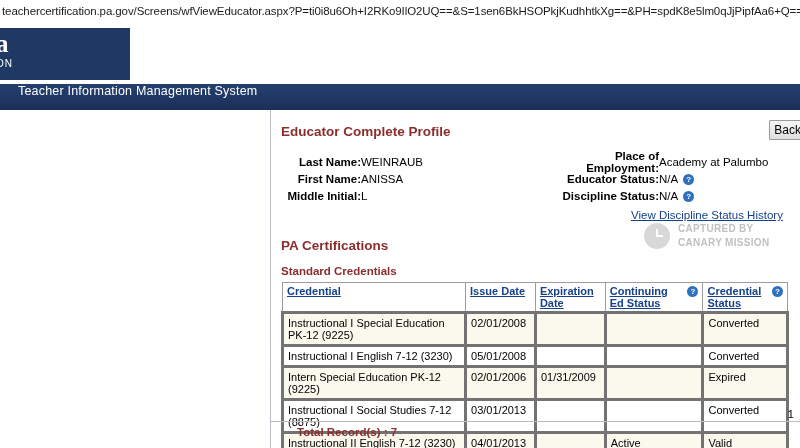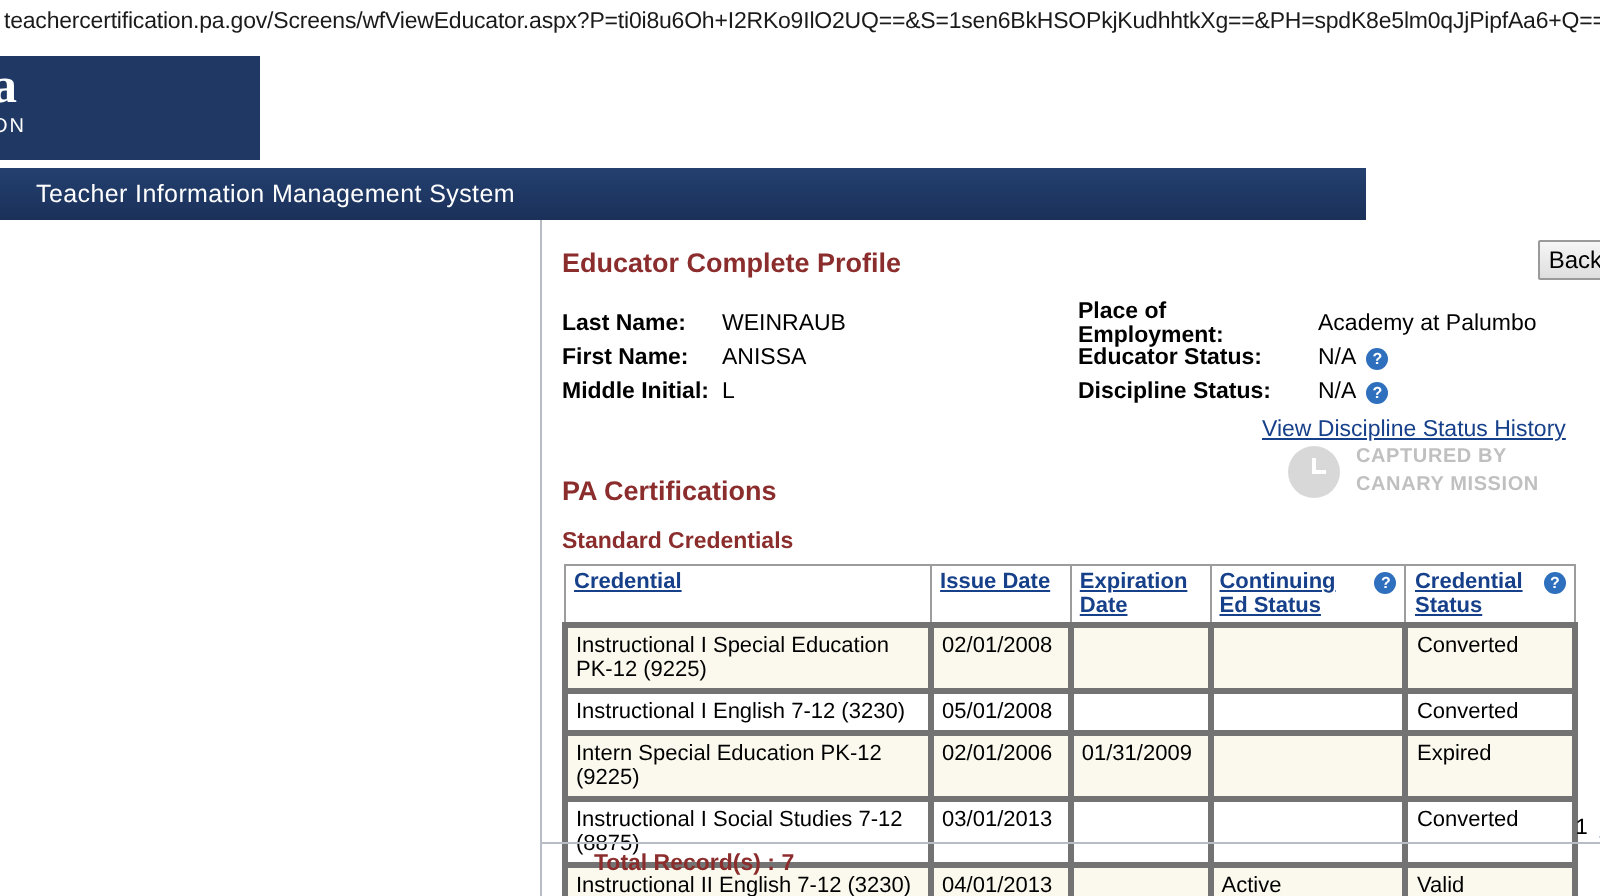--- a/index.html
+++ b/index.html
@@ -69,26 +69,26 @@
     top: 30px;
     font-size: 10px;
     letter-spacing: 1px;
     color: #ffffff;
   }
 
   
   #navbar {
     position: absolute;
     left: 0; top: 84px;
-    width: 683px;
+    width: 800px;
     height: 26px;
     background: #1f3864;
     background: linear-gradient(to bottom, #24406f 0%, #1a3059 100%);
     display: flex;
-    align-items: center;
+    align-items: flex-start;
   }
   #navbar .nav-title {
     color: #ffffff;
     font-size: 12.5px;
     padding-left: 18px;
     letter-spacing: 0.2px;
   }
 
   
   #leftpane {
@@ -153,20 +153,21 @@
   }
   .frow {
     display: flex;
     align-items: center;
     height: 16px;
     margin-bottom: 1px;
   }
   .flabel {
     font-weight: bold;
     color: #000;
+    text-align: right;
   }
   .fleft .flabel { width: 80px; }
   .fright .flabel { width: 120px; }
   .fvalue { color: #000; }
 
   .help-icon {
     display: inline-block;
     width: 11px;
     height: 11px;
     border-radius: 50%;

